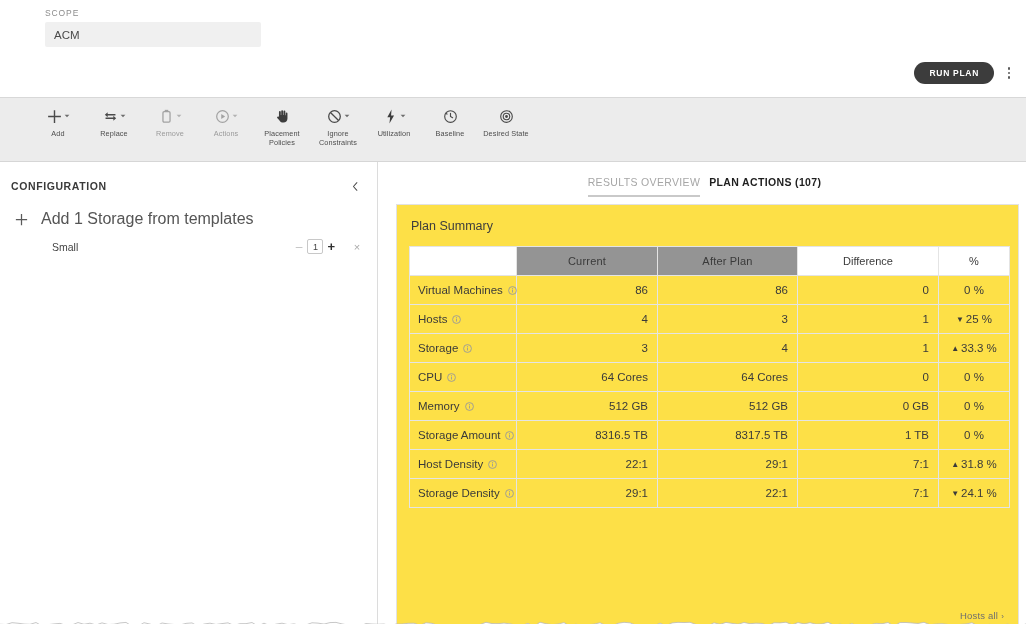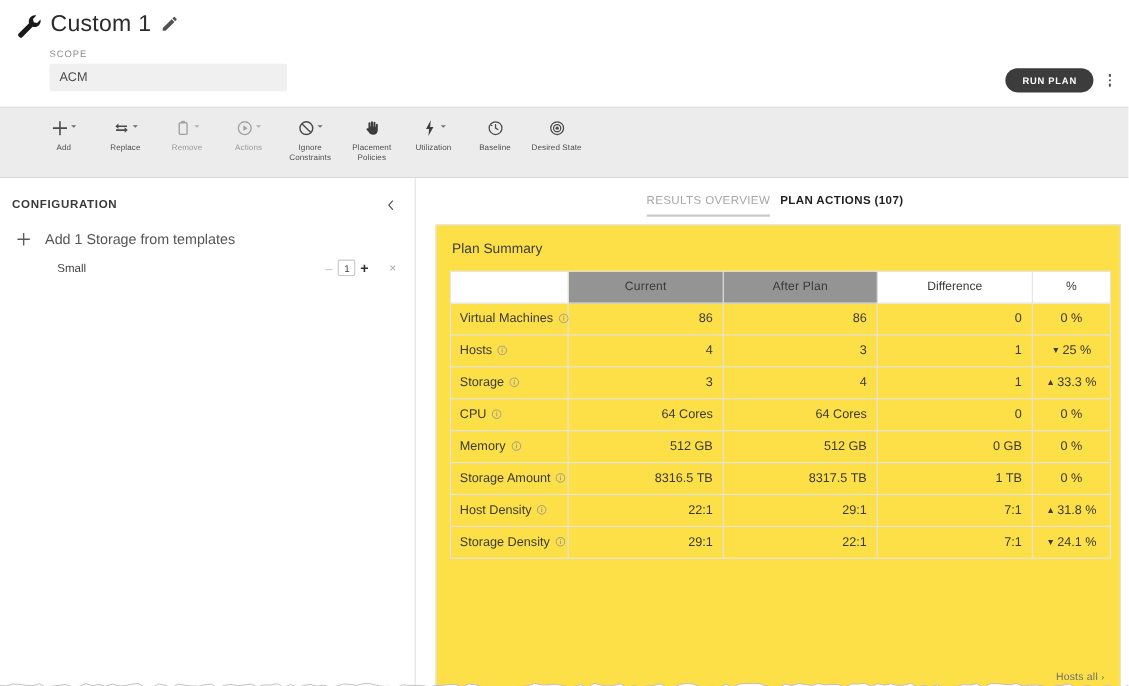--- a/index.html
+++ b/index.html
@@ -113,21 +113,21 @@
     letter-spacing: .6px;
   }
   .collapse-btn { cursor: pointer; width: 16px; height: 16px; display: flex; align-items: center; justify-content: center; }
 
   .add-row {
     display: flex; align-items: center;
     padding: 16px 0 0 14px;
     cursor: pointer;
   }
   .add-plus { width: 15px; height: 15px; flex: 0 0 15px; }
-  .add-text { margin-left: 12px; font-size: 13px; color: #555; }
+  .add-text { margin-left: 12px; font-size: 16px; color: #555; }
 
   .tmpl-row {
     display: flex; align-items: center;
     padding: 11px 0 0 52px;
     position: relative;
   }
   .tmpl-name { font-size: 10.5px; color: #444; flex: 1; }
   .stepper { display: flex; align-items: center; gap: 4px; margin-right: 12px; }
   .step-minus {
     font-size: 12px; color: #c0c0c0; cursor: pointer;
@@ -239,33 +239,20 @@
     overflow: hidden; background: transparent;
   }
 </style>
 </head>
 <body>
 
 <div class="app">
 
   <div class="header">
 
-    <div class="title-row">
-      <span class="wrench-icon">
-        <svg viewBox="0 0 24 24" width="26" height="26">
-          <path d="M19.4 4.6a5.2 5.2 0 0 0-6.1 6.6L4.6 19.9a1.6 1.6 0 0 0 0 2.2l.8.8a1.6 1.6 0 0 0 2.2 0l8.7-8.7a5.2 5.2 0 0 0 6.6-6.1l-2.9 2.9-2.7-.7-.7-2.7z" fill="#1a1a1a"></path>
-        </svg>
-      </span>
-      <span class="page-title">Custom 1</span>
-      <span class="pencil-icon">
-        <svg viewBox="0 0 24 24" width="16" height="16">
-          <path d="M3 17.2V21h3.8L18.9 8.9l-3.8-3.8L3 17.2zM21.7 6.1a1 1 0 0 0 0-1.4l-2.4-2.4a1 1 0 0 0-1.4 0l-1.8 1.8 3.8 3.8 1.8-1.8z" fill="#333"></path>
-        </svg>
-      </span>
-    </div>
 
     <div class="scope-block">
       <div class="scope-label">SCOPE</div>
       <div class="scope-input">ACM</div>
     </div>
 
     <div class="header-right">
       <button class="run-again-btn">RUN PLAN</button>
       <span class="kebab">
           <i></i>
@@ -341,44 +328,44 @@
             </svg>
         </span>
       </span>
       <span class="tool-label">Actions</span>
     </div>
 
     <div class="tool">
       <span class="tool-ico-wrap">
         <span class="tool-ico">
           <svg viewBox="0 0 24 24" width="17" height="17">
+            <path d="M7 11V5.6a1.3 1.3 0 0 1 2.6 0V10h.6V4.3a1.3 1.3 0 0 1 2.6 0V10h.6V5a1.3 1.3 0 0 1 2.6 0v5.3h.6V7.6a1.2 1.2 0 0 1 2.4 0v7.2c0 3.4-2.4 5.8-5.6 5.8-3.3 0-4.9-1.3-6.2-3.6L4.6 14c-.5-.9 0-1.9 1-2 .5 0 .9.2 1.2.6z" fill="#3d3d3d"></path>
+          </svg>
+        </span>
+      </span>
+      <span class="tool-label" style="white-space:pre-line">Placement
+Policies</span>
+    </div>
+
+    <div class="tool">
+      <span class="tool-ico-wrap">
+        <span class="tool-ico">
+          <svg viewBox="0 0 24 24" width="17" height="17">
             <circle cx="12" cy="12" r="8.2" fill="none" stroke="#4a4a4a" stroke-width="1.8"></circle>
             <path d="M6.3 6.3l11.4 11.4" stroke="#4a4a4a" stroke-width="1.8"></path>
           </svg>
         </span>
         <span class="caret">
           <svg viewBox="0 0 10 10" width="6" height="6">
               <path d="M1 3l4 4 4-4z" fill="#6d6d6d"></path>
             </svg>
         </span>
       </span>
       <span class="tool-label" style="white-space:pre-line">Ignore
 Constraints</span>
-    </div>
-
-    <div class="tool">
-      <span class="tool-ico-wrap">
-        <span class="tool-ico">
-          <svg viewBox="0 0 24 24" width="17" height="17">
-            <path d="M7 11V5.6a1.3 1.3 0 0 1 2.6 0V10h.6V4.3a1.3 1.3 0 0 1 2.6 0V10h.6V5a1.3 1.3 0 0 1 2.6 0v5.3h.6V7.6a1.2 1.2 0 0 1 2.4 0v7.2c0 3.4-2.4 5.8-5.6 5.8-3.3 0-4.9-1.3-6.2-3.6L4.6 14c-.5-.9 0-1.9 1-2 .5 0 .9.2 1.2.6z" fill="#3d3d3d"></path>
-          </svg>
-        </span>
-      </span>
-      <span class="tool-label" style="white-space:pre-line">Placement
-Policies</span>
     </div>
 
     <div class="tool">
       <span class="tool-ico-wrap">
         <span class="tool-ico">
           <svg viewBox="0 0 24 24" width="17" height="17">
             <path d="M13.5 2L7.5 13h4l-1 9 6.5-11.5h-4.2z" fill="#3d3d3d"></path>
           </svg>
         </span>
         <span class="caret">

